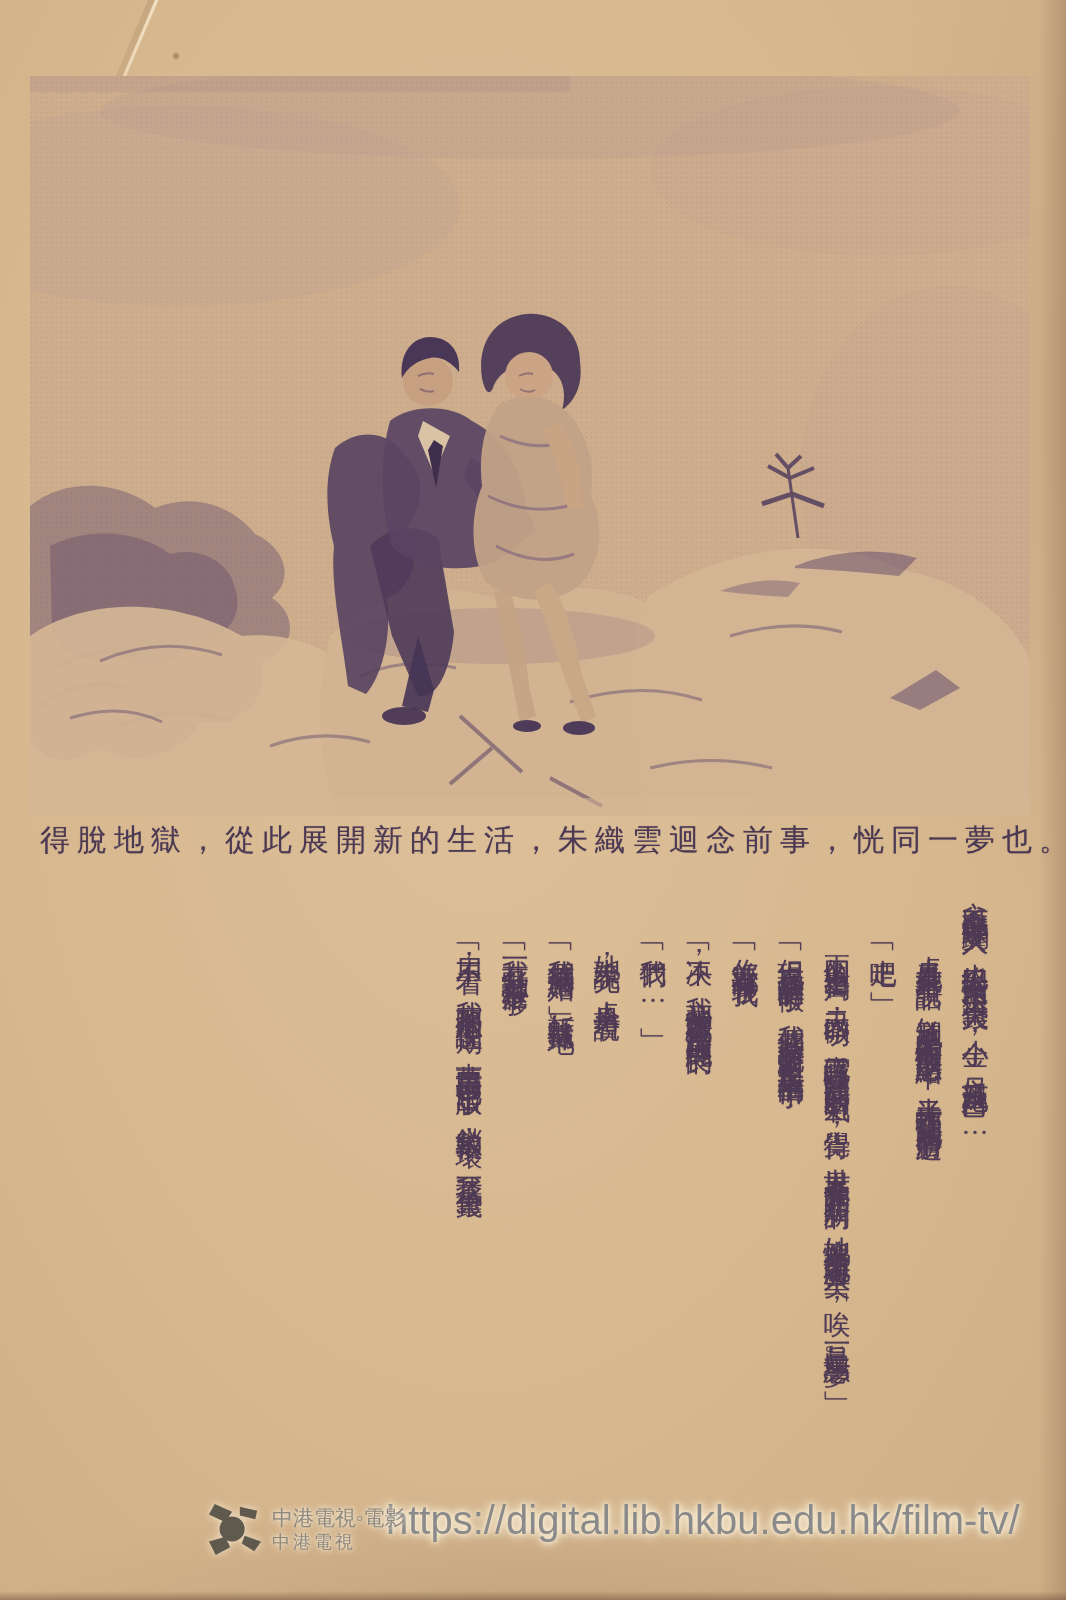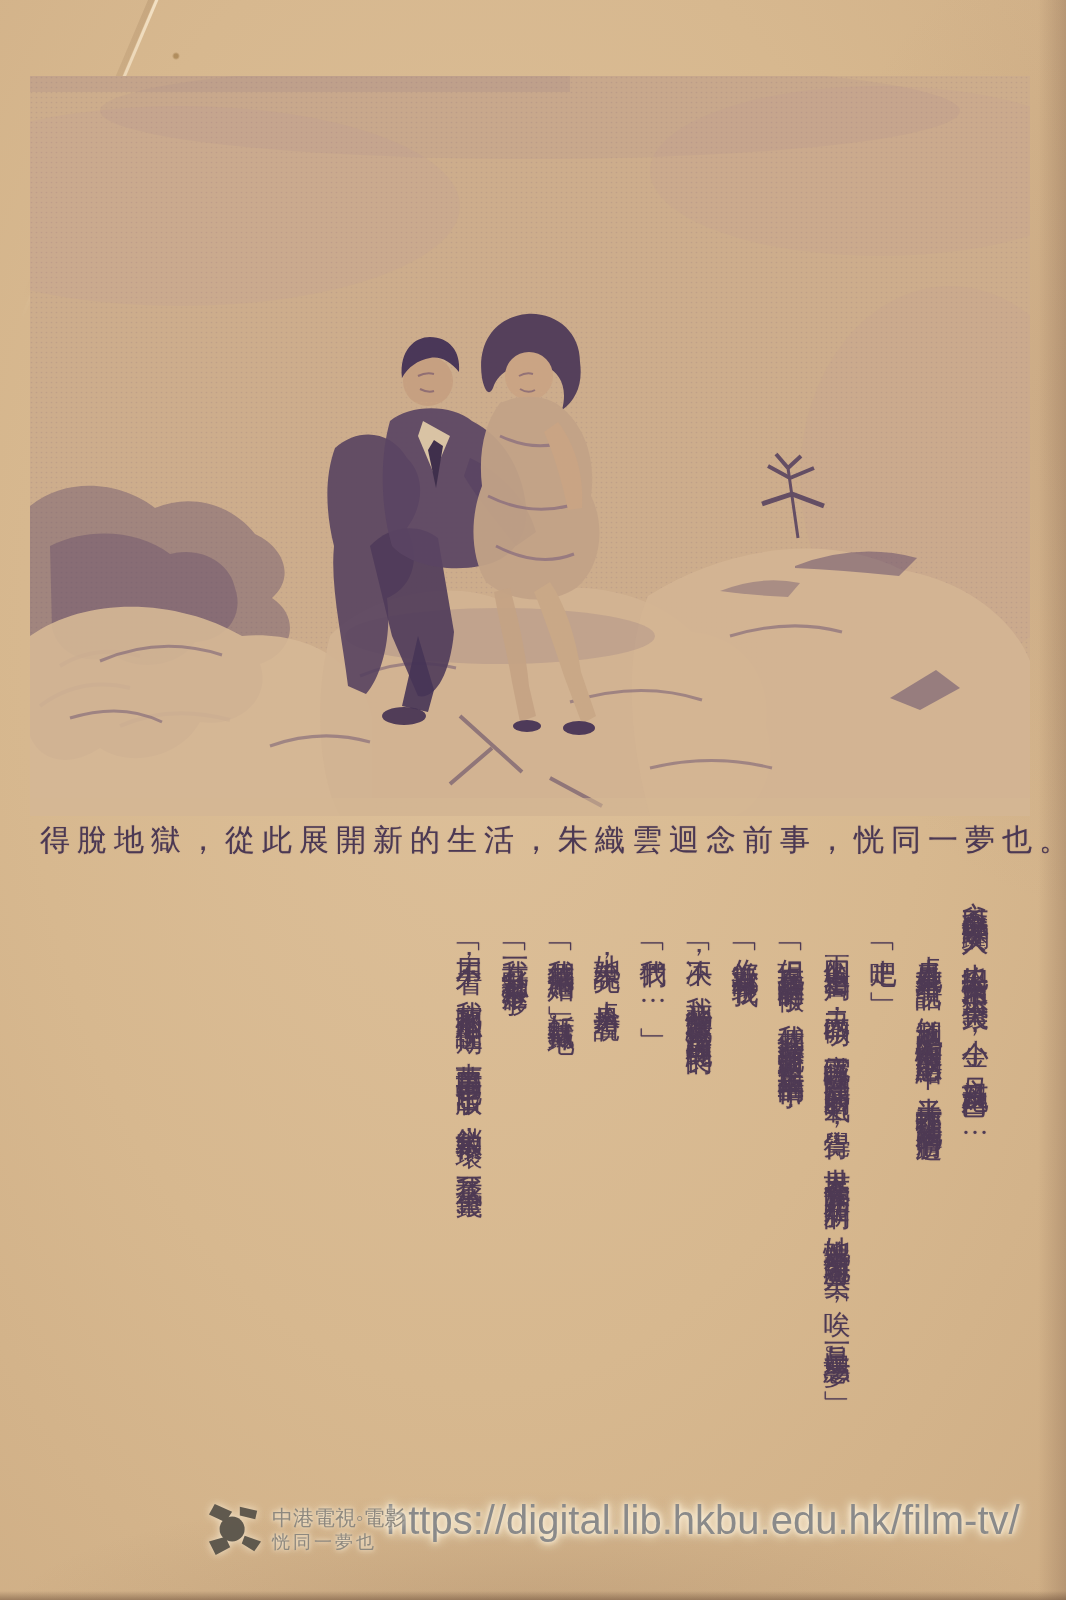--- a/index.html
+++ b/index.html
@@ -191,20 +191,20 @@
       <g fill="#4c4a44">
         <circle cx="27" cy="28" r="13"></circle>
         <polygon points="9,2 27,10 20,21 3,13"></polygon>
         <polygon points="35,5 53,9 51,18 35,14"></polygon>
         <polygon points="3,41 20,36 25,47 10,55"></polygon>
         <polygon points="40,35 57,41 50,51 37,43"></polygon>
       </g>
     </svg>
     <div class="wm-org">
       <div class="l1">中港電視◦電影</div>
-      <div class="l2">恍同一夢也</div>
+      <div class="l2">中港電視</div>
     </div>
     <div class="wm-url">https://digital.lib.hkbu.edu.hk/film-tv/</div>
   </div>
 
   <div class="edge-right"></div>
   <div class="edge-bottom"></div>
 </div>
 
 </body></html>

